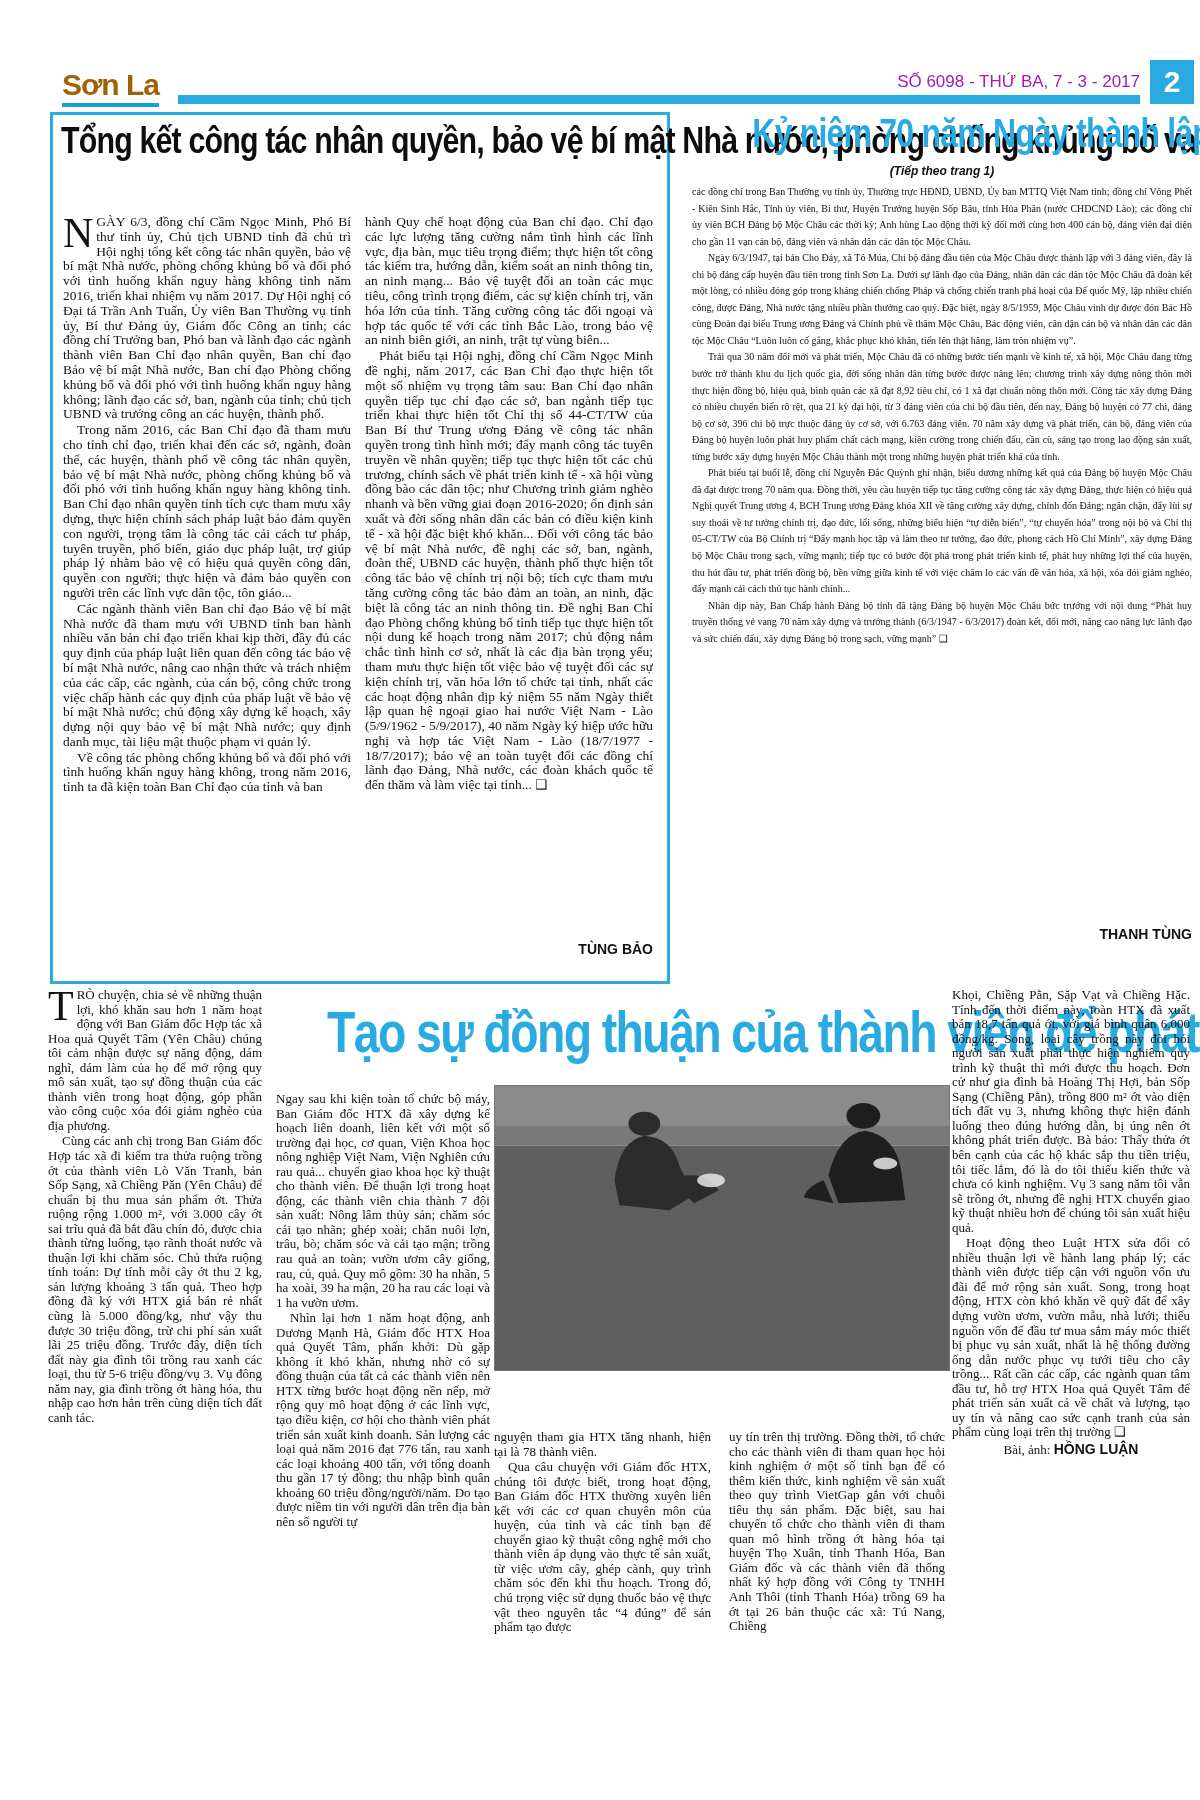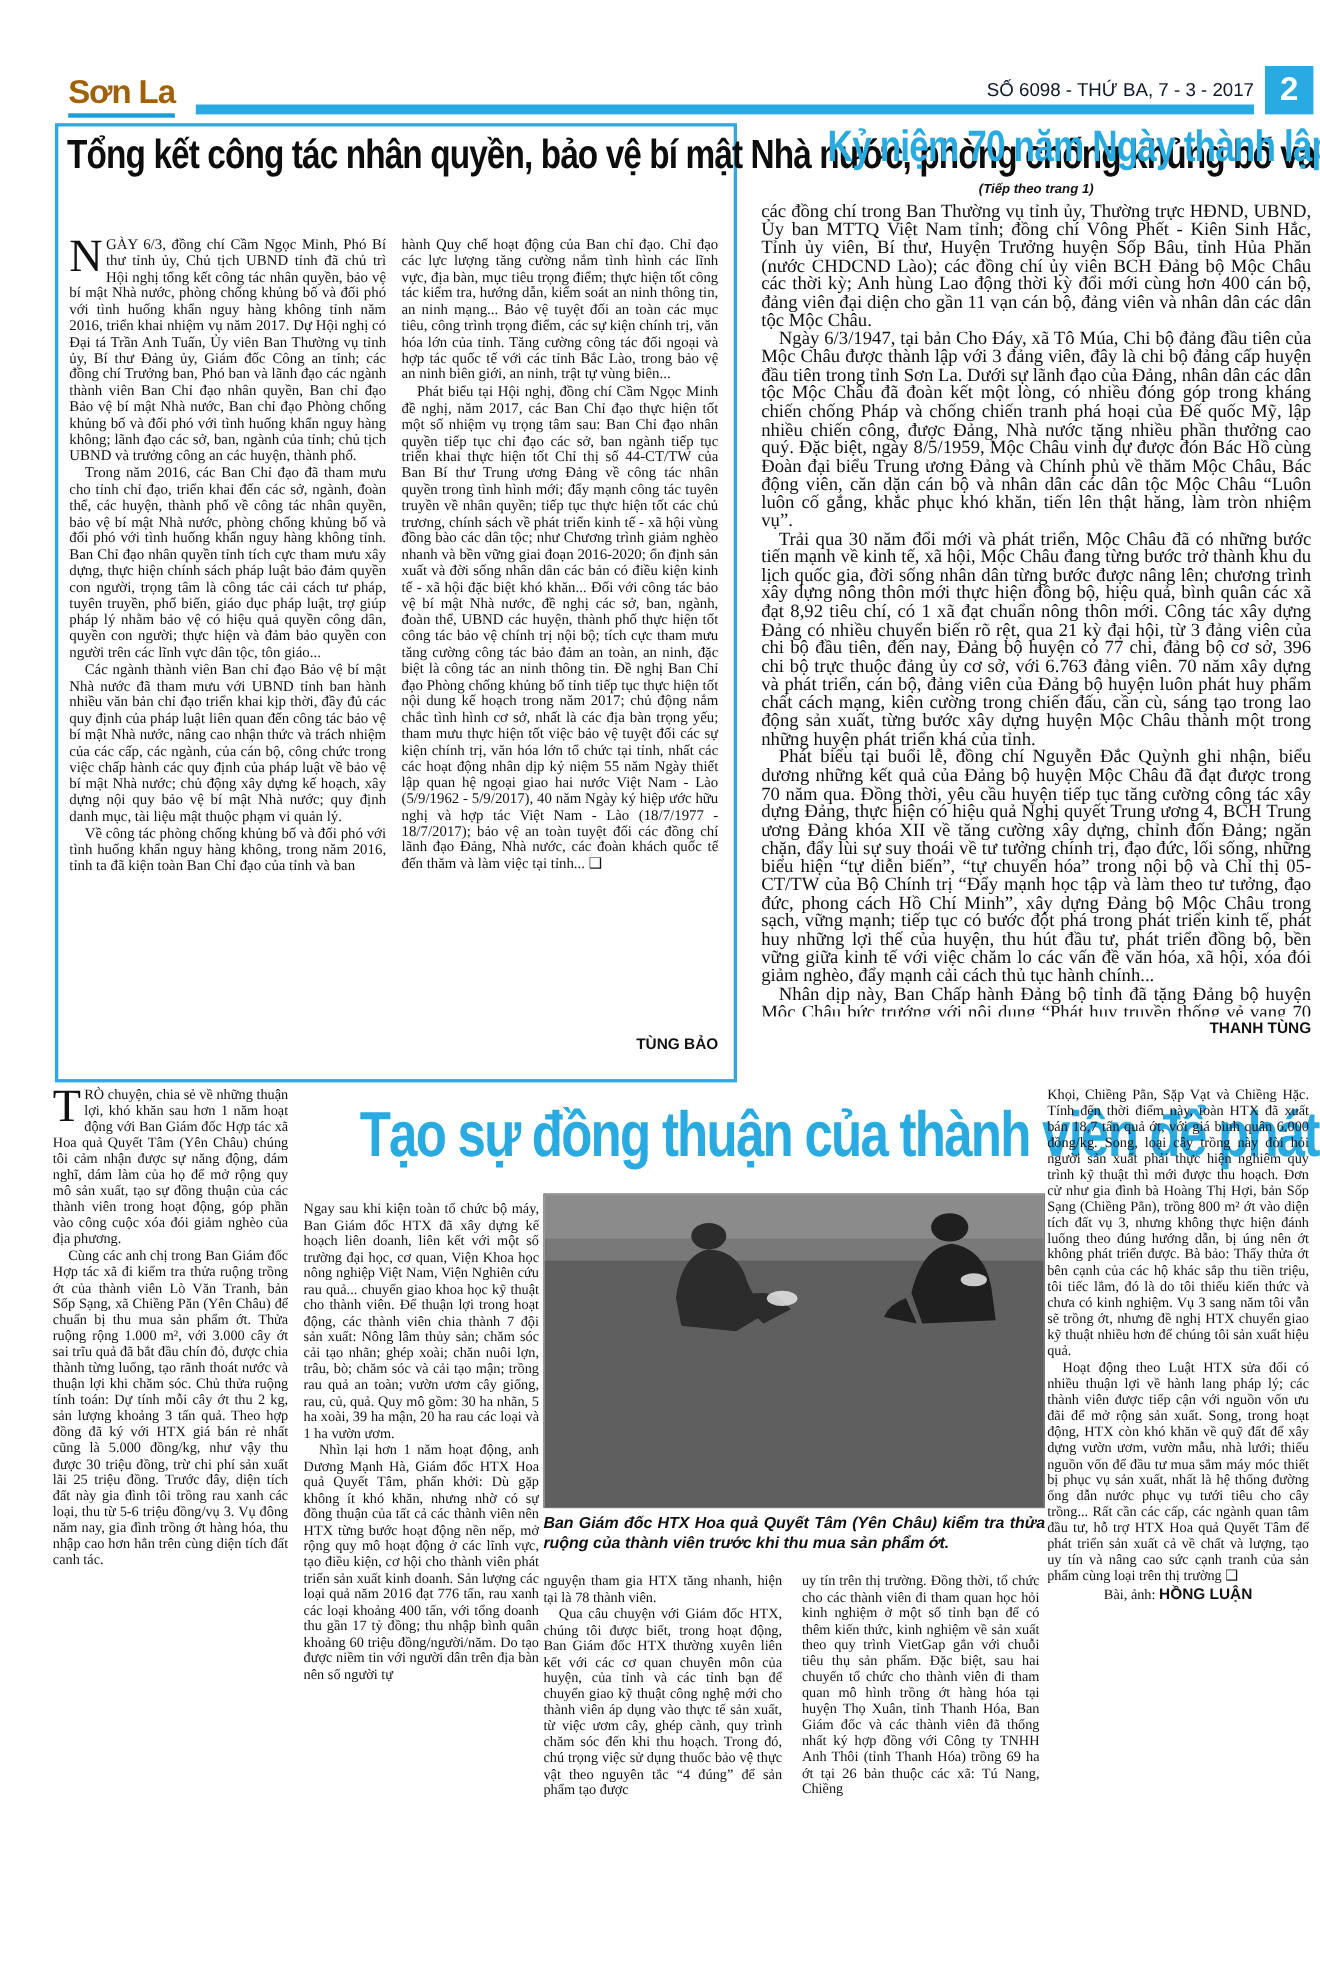--- a/index.html
+++ b/index.html
@@ -3,21 +3,21 @@
 <meta charset="utf-8">
 <style>
   html,body{margin:0;padding:0;background:#e8e8e8;}
   .page{position:relative;width:1200px;height:1800px;background:#fff;margin:0 auto;overflow:hidden;
         font-family:"Liberation Serif",serif;color:#111;}
   
   .logo{position:absolute;left:62px;top:68px;font-family:"Liberation Sans",sans-serif;
         font-weight:bold;font-size:30px;color:#a16207;border-bottom:4px solid #1b9ed8;
         padding-bottom:1px;letter-spacing:-1px;}
   .issue{position:absolute;top:72px;left:640px;width:500px;text-align:right;
-         font-family:"Liberation Sans",sans-serif;font-size:17px;color:#0f172a;}
+         font-family:"Liberation Sans",sans-serif;font-size:17px;color:#a21caf;}
   .pagenum{position:absolute;left:1150px;top:60px;width:44px;height:44px;background:#29abe2;
            color:#fff;font-family:"Liberation Sans",sans-serif;font-weight:bold;font-size:30px;
            display:flex;align-items:center;justify-content:center;}
   .blue-bar{position:absolute;left:178px;top:95px;width:962px;height:9px;background:#29abe2;}
   
   .cond{display:inline-block;transform:scaleX(.82);transform-origin:left center;white-space:nowrap;}
   .cond-c{display:inline-block;transform:scaleX(.8);transform-origin:center;white-space:nowrap;}
   .body-col p{margin:0 0 1px 0;text-align:justify;text-indent:14px;}
   .body-col p.first{text-indent:0;}
   .dropcap{float:left;font-size:42px;line-height:32px;font-weight:normal;padding:2px 3px 0 0;}
@@ -29,21 +29,21 @@
   .a1-col{position:absolute;top:100px;width:288px;height:722px;font-size:13.5px;line-height:14.8px;overflow:hidden;}
   .a1-c1{left:10px;}
   .a1-c2{left:312px;}
   .a1-byline{position:absolute;left:312px;top:826px;width:288px;}
   
   .a2{position:absolute;left:692px;top:110px;width:500px;}
   .a2-head{font-family:"Liberation Sans",sans-serif;font-weight:bold;color:#29abe2;
            font-size:40px;text-align:center;line-height:46px;letter-spacing:-1px;}
   .a2-note{font-family:"Liberation Sans",sans-serif;font-weight:bold;font-style:italic;
            font-size:12px;text-align:center;margin:8px 0 6px 0;}
-  .a2-body{font-size:17px;line-height:16.55px;height:740px;overflow:hidden;}
+  .a2-body{font-size:10px;line-height:16.55px;height:740px;overflow:hidden;}
   .a2-body p{margin:0;text-align:justify;text-indent:16px;}
   .a2-body p.first{text-indent:0;}
   .a2-byline{margin-top:2px;}
   
   .a3-head{position:absolute;left:205px;top:998px;width:745px;text-align:center;
            font-family:"Liberation Sans",sans-serif;font-weight:bold;color:#29abe2;
            font-size:58px;letter-spacing:-2px;}
   .a3-col{position:absolute;font-size:13px;line-height:14.55px;overflow:hidden;}
   .col-a{left:48px;top:988px;width:214px;height:676px;}
   .col-b{left:276px;top:1092px;width:214px;height:572px;}
@@ -138,21 +138,20 @@
         <path d="M335 90 Q345 48 372 45 Q402 50 408 85 L412 115 L345 118 Z"></path>
         <path d="M330 95 Q315 100 310 112 L340 118 Z"></path>
       </g>
       <g fill="#e8e8e8" opacity="0.85">
         <ellipse cx="217" cy="95" rx="14" ry="7"></ellipse>
         <ellipse cx="392" cy="78" rx="12" ry="6"></ellipse>
       </g>
     </svg>
   </div>
 
-  <div class="caption">Ban Giám đốc HTX Hoa quả Quyết Tâm (Yên Châu) kiểm tra thửa ruộng của thành viên trước khi thu mua sản phẩm ớt.</div>
 
   <div class="a3-col col-c body-col">
     <p class="first">nguyện tham gia HTX tăng nhanh, hiện tại là 78 thành viên.</p>
     <p>Qua câu chuyện với Giám đốc HTX, chúng tôi được biết, trong hoạt động, Ban Giám đốc HTX thường xuyên liên kết với các cơ quan chuyên môn của huyện, của tỉnh và các tỉnh bạn để chuyển giao kỹ thuật công nghệ mới cho thành viên áp dụng vào thực tế sản xuất, từ việc ươm cây, ghép cành, quy trình chăm sóc đến khi thu hoạch. Trong đó, chú trọng việc sử dụng thuốc bảo vệ thực vật theo nguyên tắc “4 đúng” để sản phẩm tạo được</p>
   </div>
 
   <div class="a3-col col-d body-col">
     <p class="first">uy tín trên thị trường. Đồng thời, tổ chức cho các thành viên đi tham quan học hỏi kinh nghiệm ở một số tỉnh bạn để có thêm kiến thức, kinh nghiệm về sản xuất theo quy trình VietGap gắn với chuỗi tiêu thụ sản phẩm. Đặc biệt, sau hai chuyến tổ chức cho thành viên đi tham quan mô hình trồng ớt hàng hóa tại huyện Thọ Xuân, tỉnh Thanh Hóa, Ban Giám đốc và các thành viên đã thống nhất ký hợp đồng với Công ty TNHH Anh Thôi (tỉnh Thanh Hóa) trồng 69 ha ớt tại 26 bản thuộc các xã: Tú Nang, Chiềng</p>
   </div>
 

